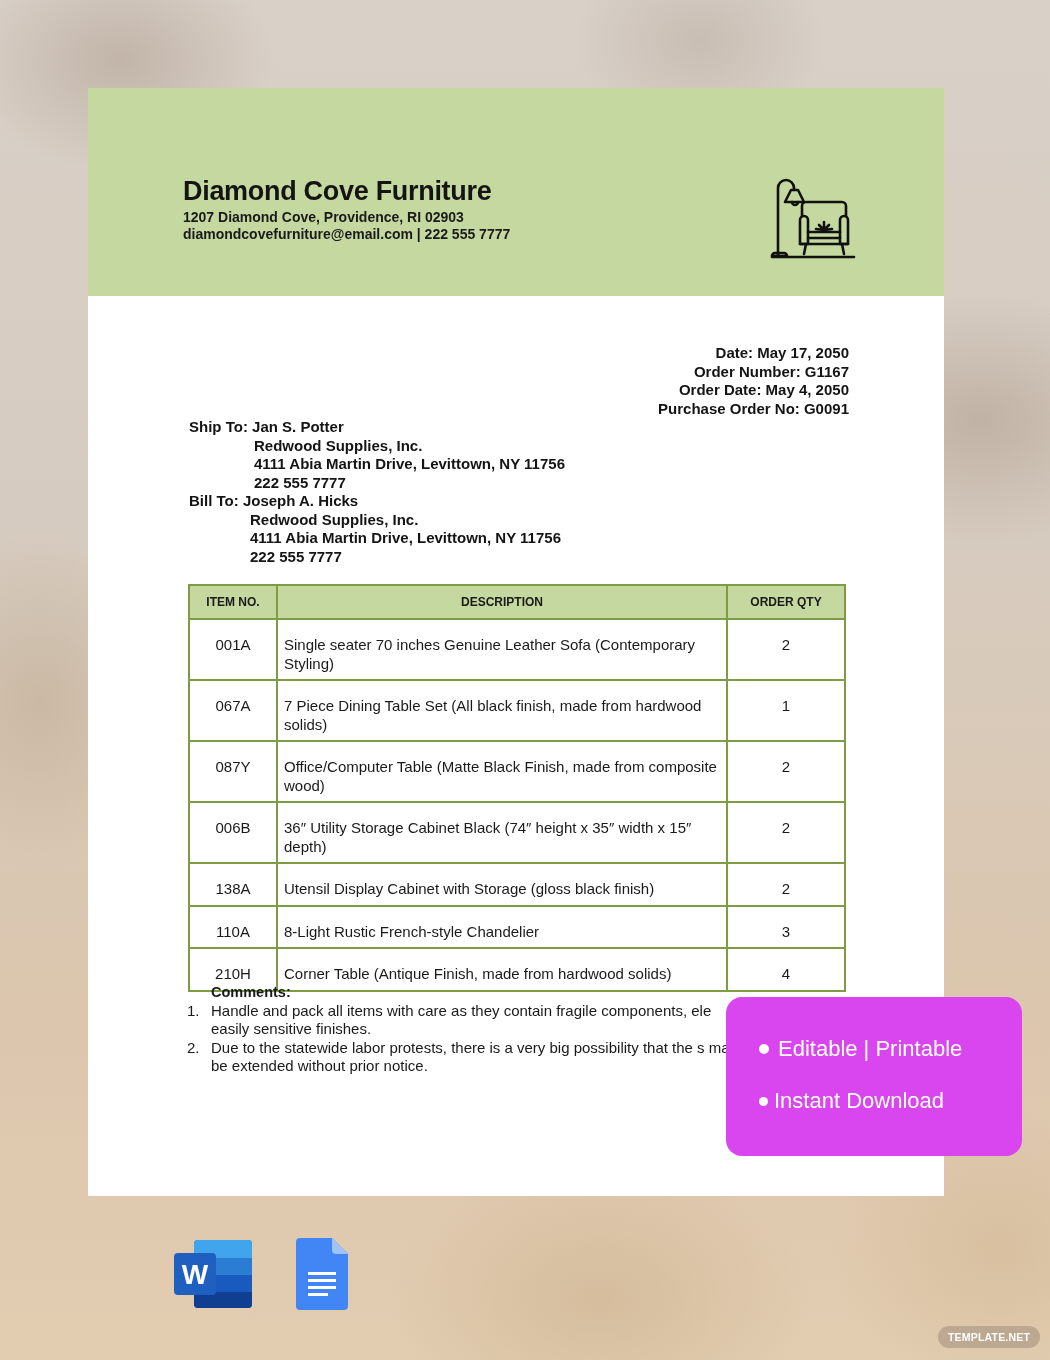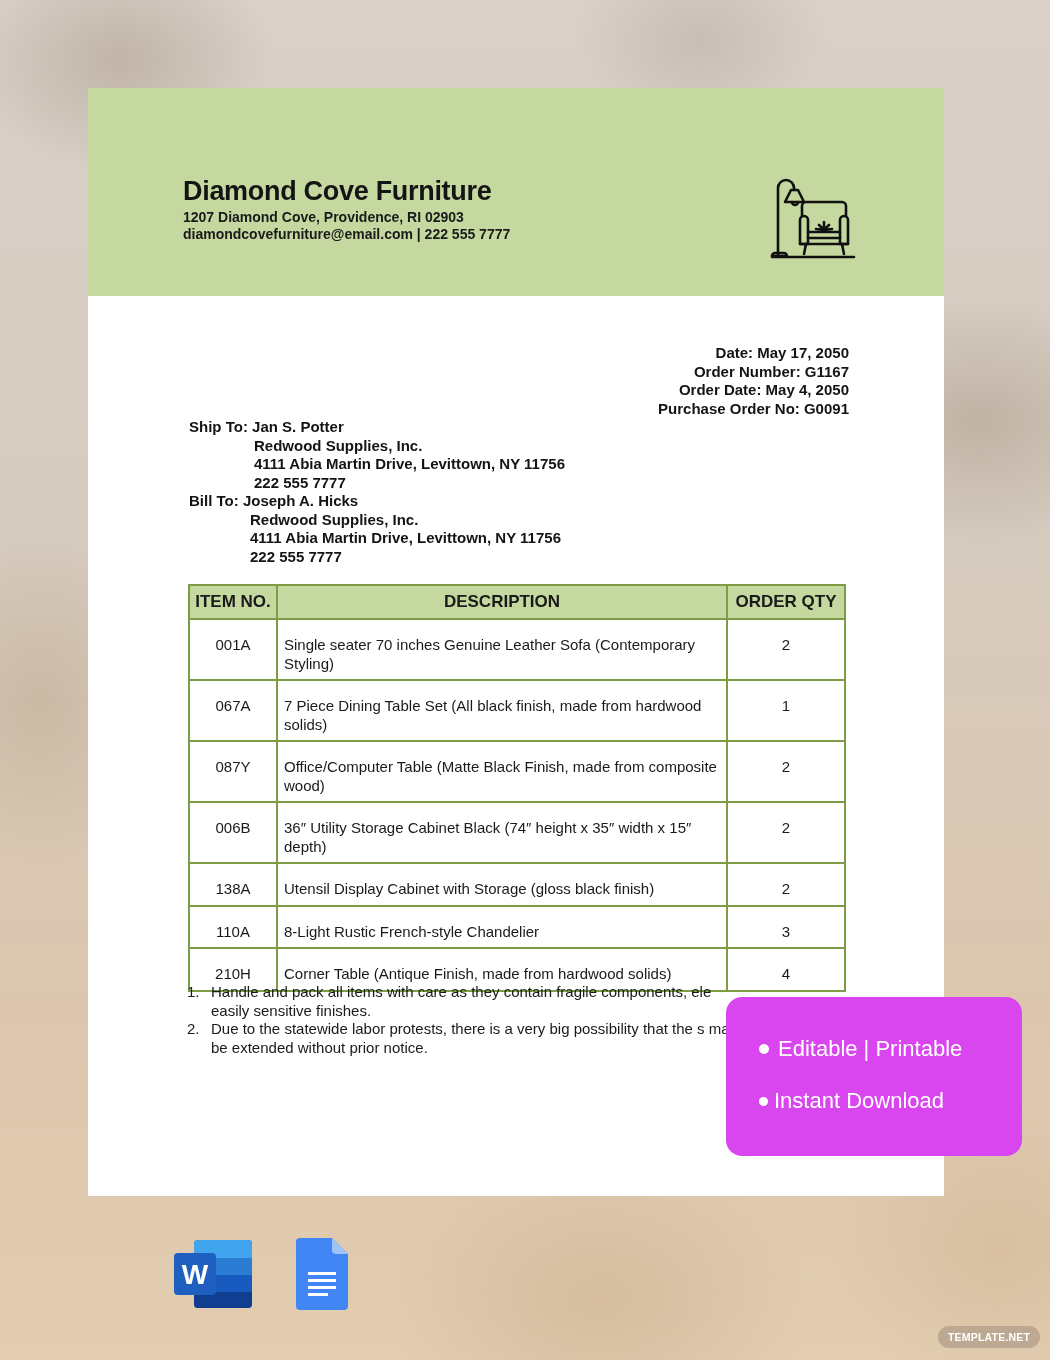--- a/index.html
+++ b/index.html
@@ -49,21 +49,21 @@
 
   table.items {
     position: absolute; left: 100px; top: 496px; width: 658px;
     border-collapse: collapse;
     font-size: 15px; color: #1a1a1a;
   }
   table.items th, table.items td {
     border: 2px solid #7d9c43;
   }
   table.items th {
-    background: #c5d89f; font-weight: 700; height: 34px; font-size: 17px;
+    background: #c5d89f; font-weight: 700; height: 34px; font-size: 12px;
     text-align: center; vertical-align: middle;
   }
   table.items td { vertical-align: top; padding: 16px 6px 6px 6px; line-height: 18.5px; }
   table.items td.c-item { text-align: center; width: 88px; }
   table.items td.c-desc { width: 450px; }
   table.items td.c-qty { text-align: center; }
   table.items tr.tall td { height: 52px; }
   table.items tr.short td { height: 34px; }
 
   .comments { position: absolute; left: 99px; top: 895px; width: 560px; font-size: 15px; color: #1a1a1a; line-height: 18.5px; overflow: hidden; }
@@ -186,20 +186,21 @@
       </tr>
       <tr class="short">
         <td class="c-item">210H</td>
         <td class="c-desc">Corner Table (Antique Finish, made from hardwood solids)</td>
         <td class="c-qty">4</td>
       </tr>
     </tbody>
   </table>
 
   <div class="comments">
+    <div class="comments-title">Comments:</div>
     <ol>
       <li>
         <span class="num">1.</span>
         <span class="txt">Handle and pack all items with care as they contain fragile components, ele easily sensitive finishes.</span>
       </li>
       <li>
         <span class="num">2.</span>
         <span class="txt">Due to the statewide labor protests, there is a very big possibility that the s may be extended without prior notice.</span>
       </li>
     </ol>

